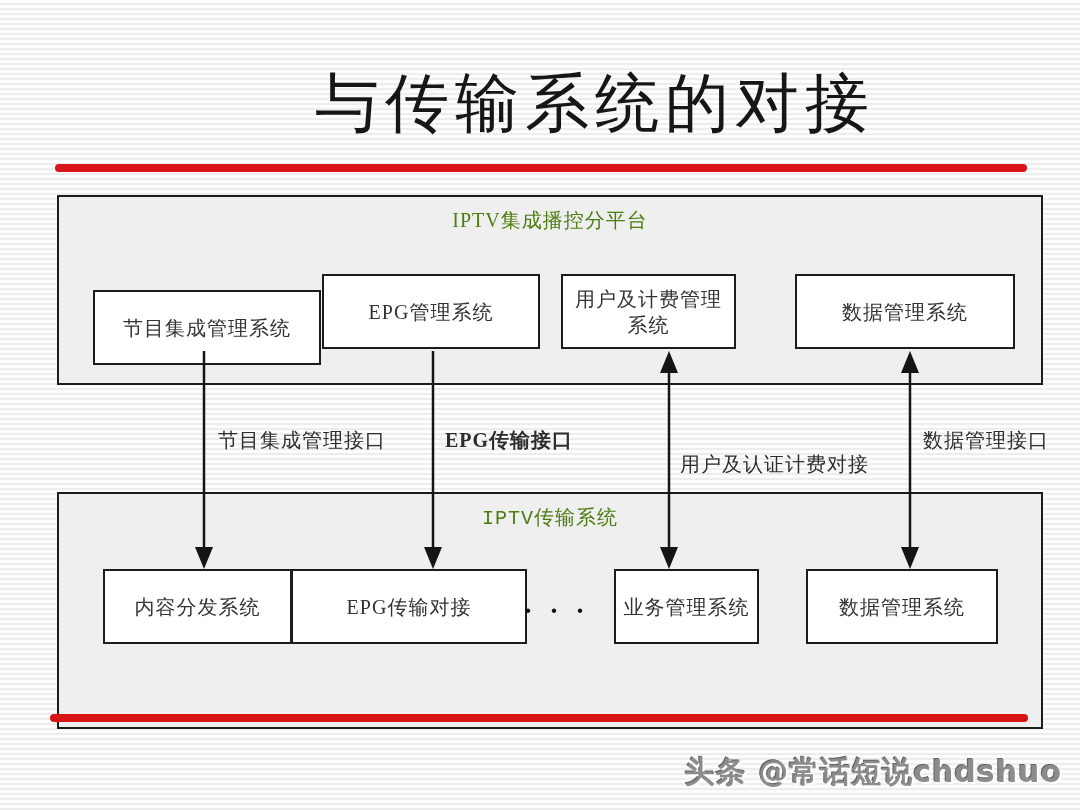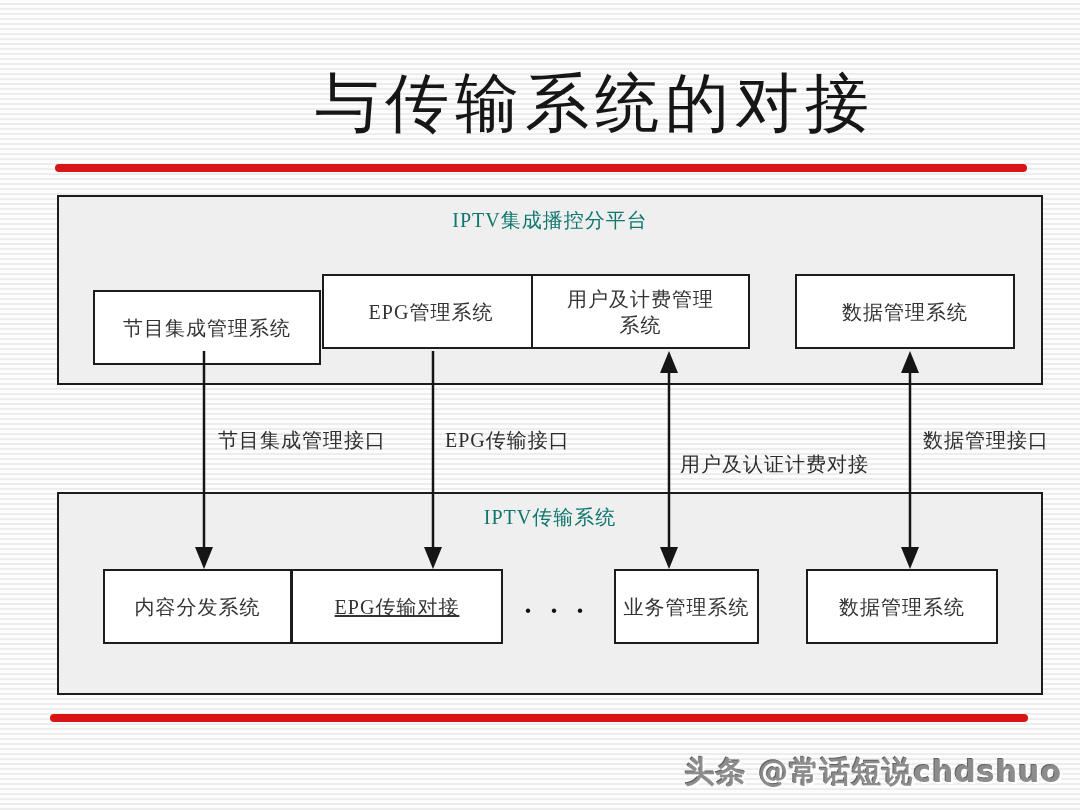--- a/index.html
+++ b/index.html
@@ -15,46 +15,46 @@
     letter-spacing:6px; color:#161616;
   }
   .rule { position:absolute; background:#d81414; height:8px; border-radius:4px; }
   .rule-top { left:55px; top:164px; width:972px; }
   .rule-bottom { left:50px; top:714px; width:978px; }
   .container {
     position:absolute; left:57px; width:986px;
     background:#efefef; border:2px solid #1c1c1c;
   }
   .container-top { top:195px; height:190px; }
-  .container-bottom { top:492px; height:203px; }
+  .container-bottom { top:492px; height:237px;font-family:Liberation Mono, monospace; }
   .container-label {
     position:absolute; left:0; right:0; top:10px;
-    text-align:center; font-size:20px; color:#0f766e; letter-spacing:1px;
+    text-align:center; font-size:20px; color:#4d7c0f; letter-spacing:1px;
   }
   .sysbox {
     position:absolute; height:75px; background:#ffffff; border:2px solid #1c1c1c;
     display:flex; align-items:center; justify-content:center;
     text-align:center; font-size:20px; color:#333333;
     white-space:pre-line; line-height:1.3; letter-spacing:1px; z-index:2;
   }
   .row-top { top:274px; }
   .row-bottom { top:569px; }
   .b1 { left:93px;  width:228px;margin-top:16px; }
   .b2 { left:322px; width:218px; }
-  .b3 { left:531px; width:219px; }
+  .b3 { left:561px; width:175px; }
   .b4 { left:795px; width:220px; }
   .c1 { left:103px; width:189px; }
-  .c2 { left:291px; width:212px;text-decoration:underline; }
+  .c2 { left:291px; width:236px; }
   .c3 { left:614px; width:145px; }
   .c4 { left:806px; width:192px; }
   .iface-label {
     position:absolute; top:427px; font-size:20px; color:#2d2d2d;
     letter-spacing:1px; z-index:2;
   }
-  .l1 { left:218px; } .l2 { left:445px; } .l3 { left:680px;margin-top:24px; } .l4 { left:923px; }
+  .l1 { left:218px; } .l2 { left:445px;font-weight:bold; } .l3 { left:680px;margin-top:24px; } .l4 { left:923px; }
   .ellipsis {
     position:absolute; left:512px; top:588px; width:90px;
     text-align:center; font-size:28px; font-weight:700;
     letter-spacing:6px; color:#111111; z-index:2;
   }
   .arrows { position:absolute; left:0; top:0; width:1080px; height:810px; z-index:3; pointer-events:none; }
   .watermark {
     position:absolute; right:18px; top:752px;
     font-family:"DejaVu Sans","Liberation Sans",sans-serif;
     font-size:30px; font-weight:700; letter-spacing:1px;

